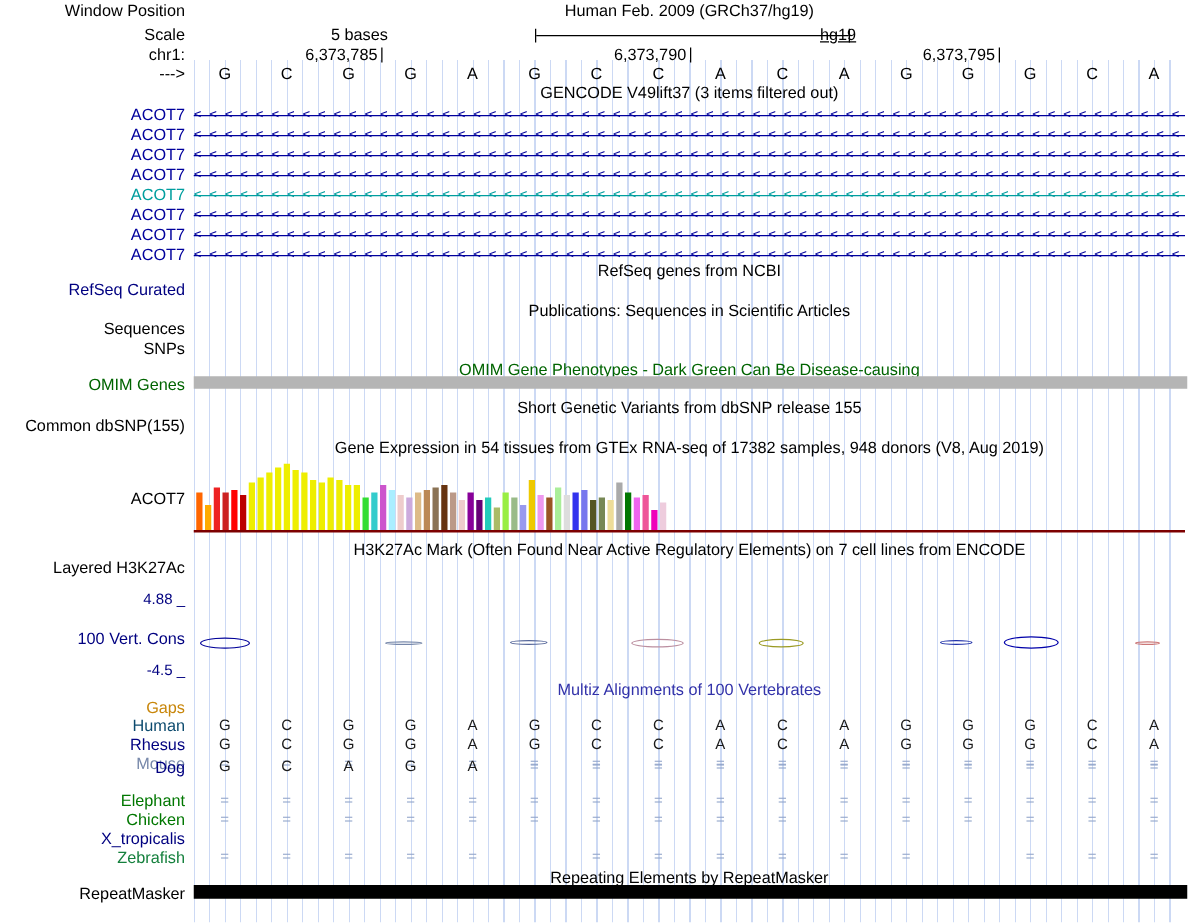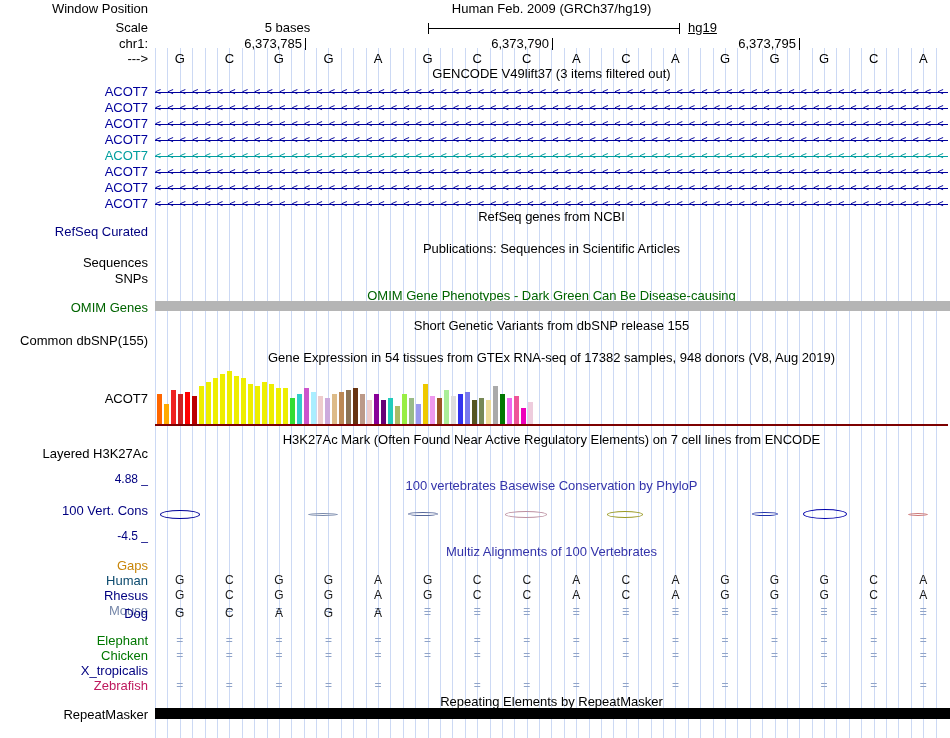--- a/index.html
+++ b/index.html
@@ -12,21 +12,21 @@
   .navy { color:#000080; }
   .green { color:#006400; }
   .blue-title { color:#3333aa; }
   .small { font-size:12px; }
   .top-title { position:absolute; left:155px; top:1px; width:793px; display:flex; justify-content:center; gap:26px; white-space:nowrap; }
   
   .scale-text { position:absolute; left:155px; top:20px; width:265px; text-align:center; }
   .scale-bracket { position:absolute; left:428px; top:23px; width:252px; height:11px;
                    border-left:1px solid #000; border-right:1px solid #000;
                    background:linear-gradient(#000,#000) no-repeat 0 5px / 100% 1px; }
-  .scale-hg { position:absolute; left:688px; top:20px;text-decoration:underline; }
+  .scale-hg { position:absolute; left:656px; top:20px;text-decoration:underline; }
   
   .ruler { position:absolute; left:155px; top:36px; width:793px; height:14px; }
   .tick-label { position:absolute; top:0; white-space:nowrap; }
   .tick-mark { position:absolute; top:2px; width:1px; height:12px; background:#000; }
   
   .seq-row { position:absolute; left:155px; top:51px; width:793px; display:flex; }
   .base { flex:1; text-align:center; font-size:13px; }
   
   .trow { position:absolute; left:0; width:950px; height:16px; }
   .trow-label { position:absolute; left:0; width:148px; text-align:right; font-size:13px; }
@@ -207,21 +207,20 @@
         <div class="gbar" style="background: rgb(238, 85, 153); height: 28px;"></div>
         <div class="gbar" style="background: rgb(238, 0, 187); height: 16px;"></div>
         <div class="gbar" style="background: rgb(238, 204, 221); height: 22px;"></div>
       </div>
   </div>
 
   <div class="ctitle" style="top:432px">H3K27Ac Mark (Often Found Near Active Regulatory Elements) on 7 cell lines from ENCODE</div>
   <div class="lbl" style="top:446px">Layered H3K27Ac</div>
 
   <div class="lbl navy small" style="top:472px">4.88 _</div>
-  <div class="ctitle blue-title" style="top:478px">100 vertebrates Basewise Conservation by PhyloP</div>
   <div class="lbl navy" style="top:503px">100 Vert. Cons</div>
   <div class="phylop-graph">
       <div class="glyph" style="left: 5px; width: 40px; height: 9px; top: 9.5px; border-color: rgb(0, 0, 153);"></div>
       <div class="glyph" style="left: 153px; width: 30px; height: 3px; top: 12.5px; border-color: rgb(119, 136, 170);"></div>
       <div class="glyph" style="left: 253px; width: 30px; height: 4px; top: 12px; border-color: rgb(85, 102, 153);"></div>
       <div class="glyph" style="left: 350px; width: 42px; height: 7px; top: 10.5px; border-color: rgb(187, 143, 160);"></div>
       <div class="glyph" style="left: 452px; width: 36px; height: 7px; top: 10.5px; border-color: rgb(154, 154, 34);"></div>
       <div class="glyph" style="left: 597px; width: 26px; height: 4px; top: 12px; border-color: rgb(34, 51, 170);"></div>
       <div class="glyph" style="left: 648px; width: 44px; height: 10px; top: 9px; border-color: rgb(0, 0, 170);"></div>
       <div class="glyph" style="left: 753px; width: 20px; height: 3px; top: 12.5px; border-color: rgb(204, 119, 119);"></div>
@@ -392,21 +391,21 @@
           <span class="mcell"></span>
           <span class="mcell"></span>
           <span class="mcell"></span>
           <span class="mcell"></span>
           <span class="mcell"></span>
           <span class="mcell"></span>
           <span class="mcell"></span>
         </div>
       </div>
       <div class="mrow" style="top: 120px;">
-        <div class="mrow-label" style="color: #be185d;">Zebrafish</div>
+        <div class="mrow-label" style="color: #15803d;">Zebrafish</div>
         <div class="mrow-cells">
           <span class="mcell eq">=</span>
           <span class="mcell eq">=</span>
           <span class="mcell eq">=</span>
           <span class="mcell eq">=</span>
           <span class="mcell eq">=</span>
           <span class="mcell"></span>
           <span class="mcell eq">=</span>
           <span class="mcell eq">=</span>
           <span class="mcell eq">=</span>

